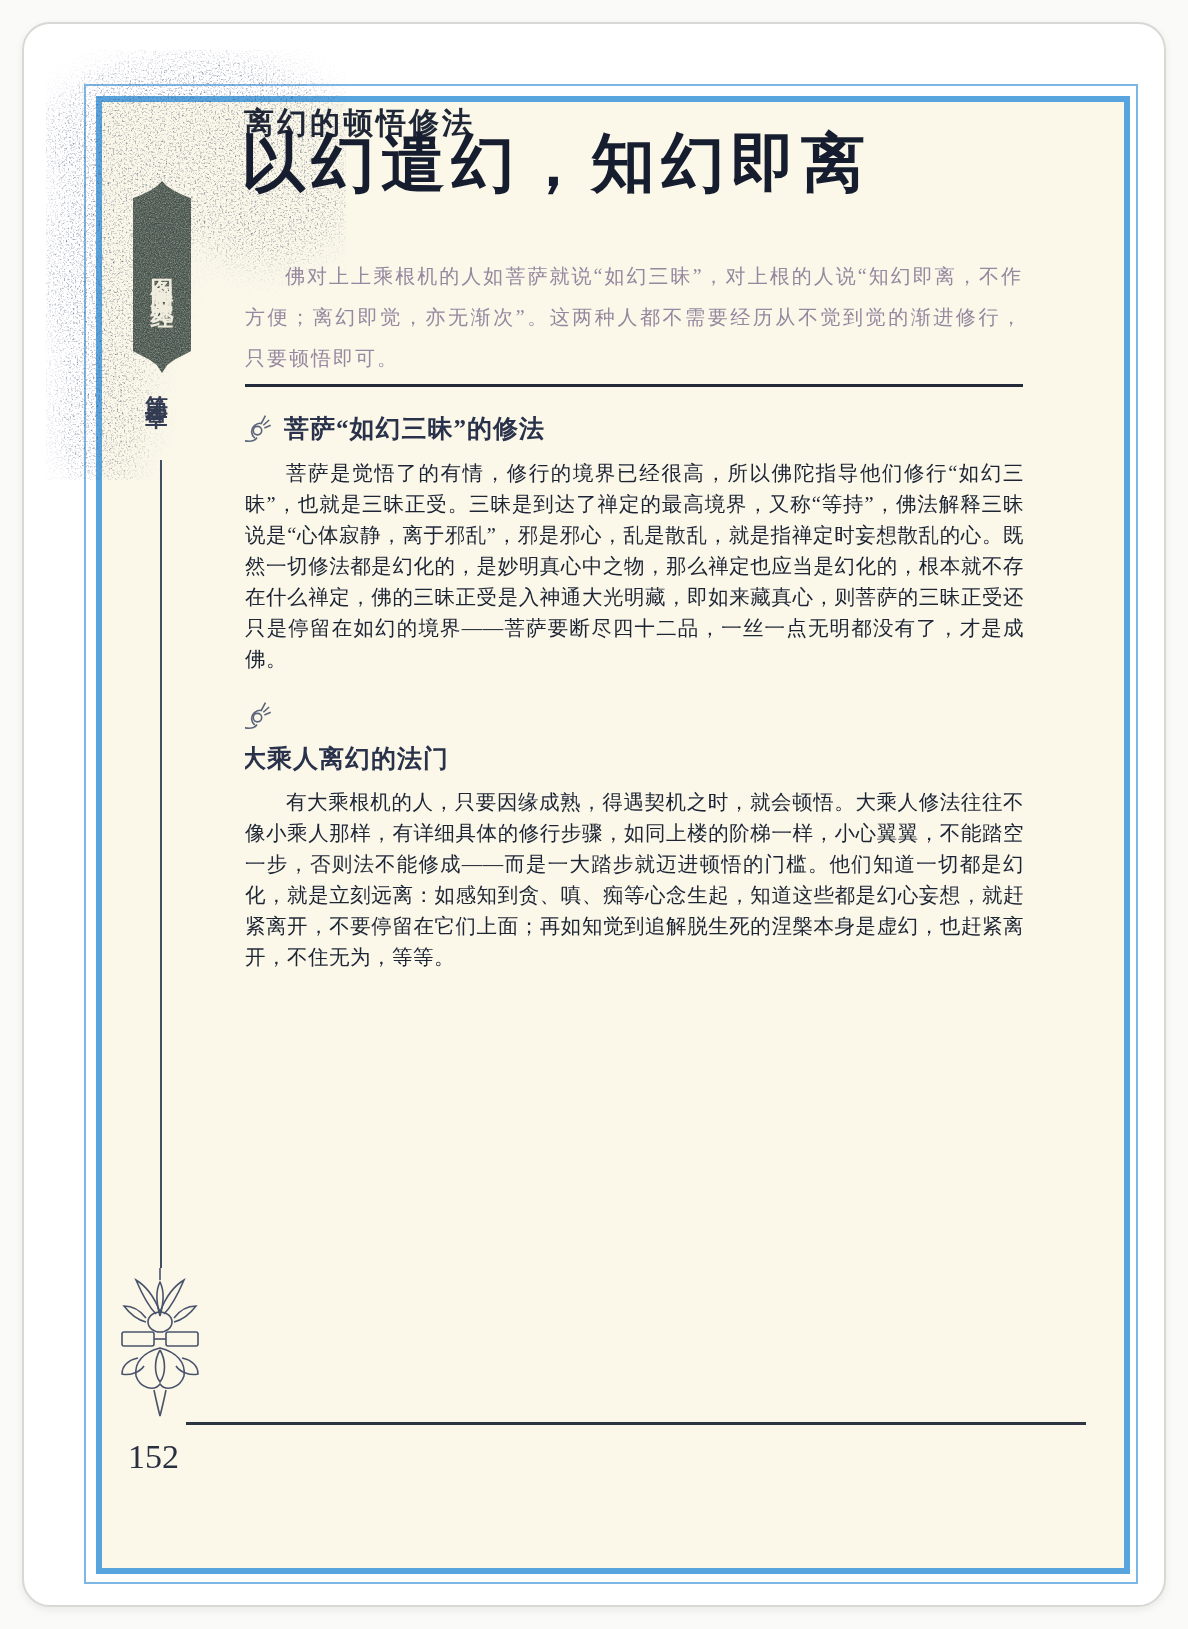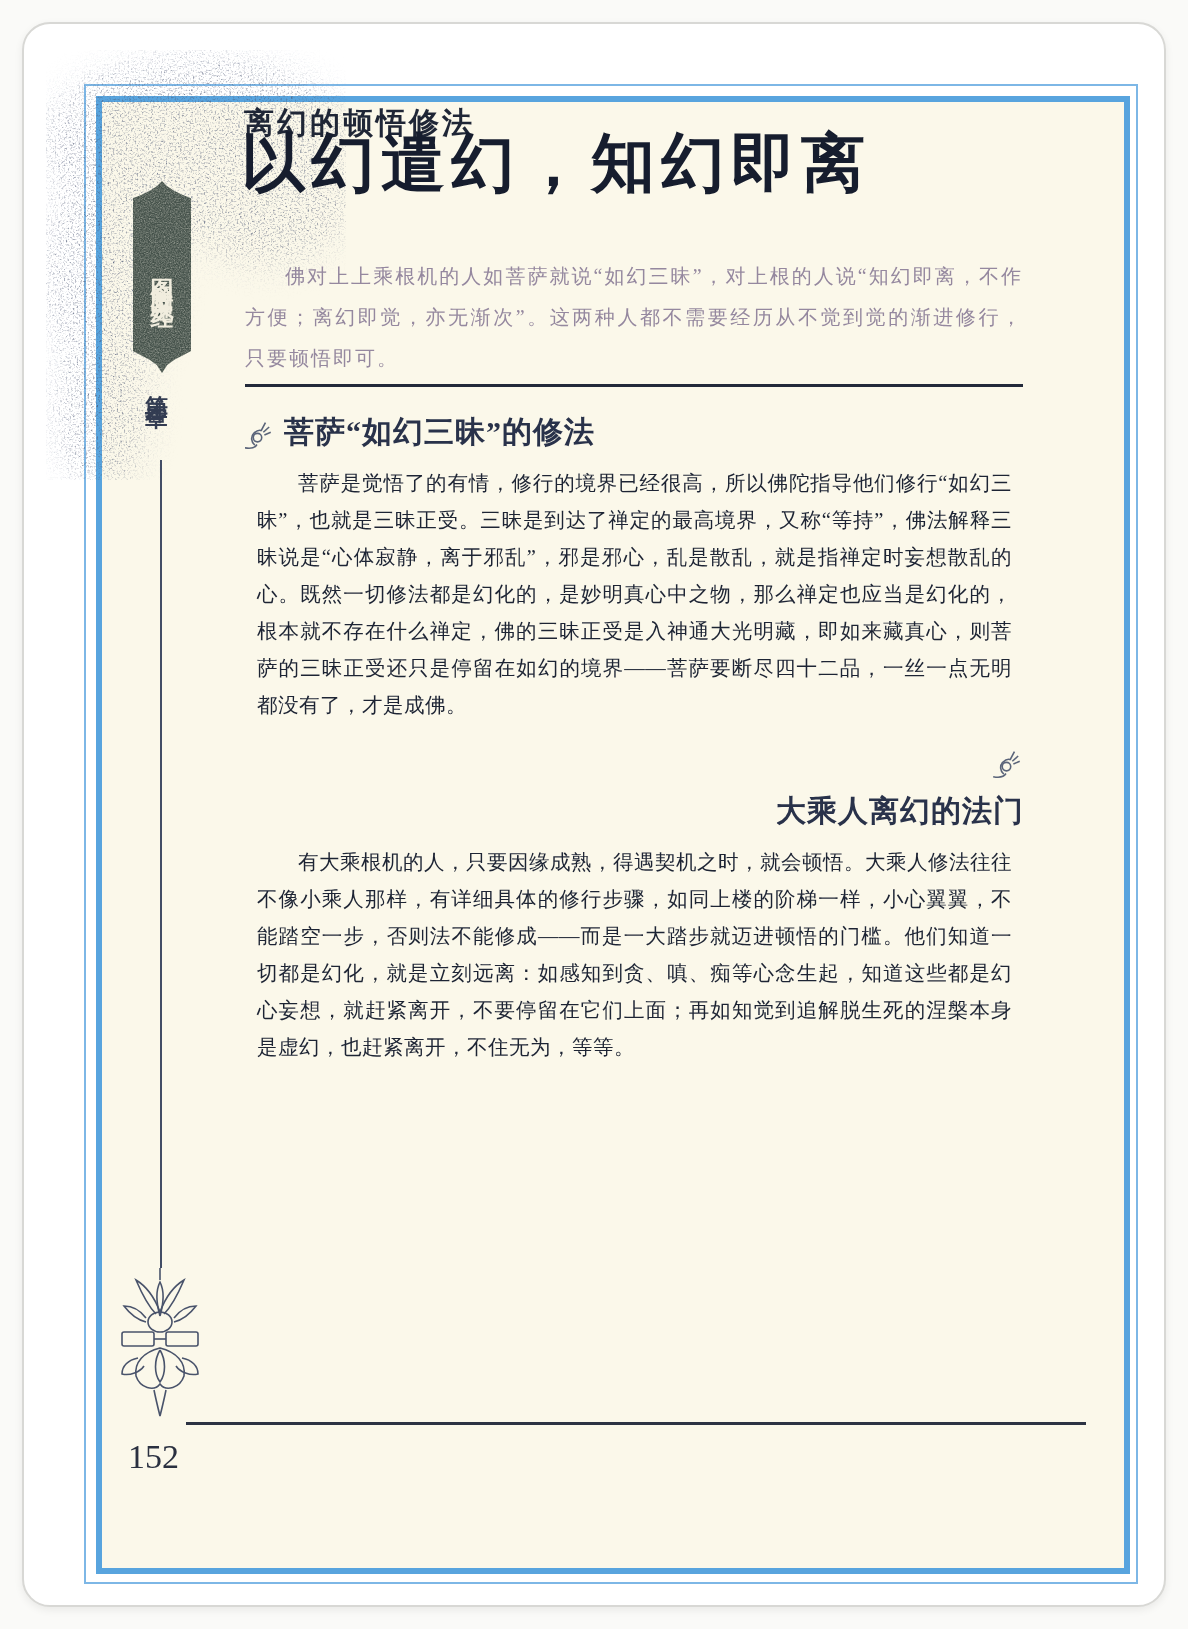--- a/index.html
+++ b/index.html
@@ -56,26 +56,26 @@
     font-size:20px;line-height:41px;color:#95889f;text-indent:2em;
     letter-spacing:2px;text-align:justify;
   }
   .divider{position:absolute;left:245px;top:384px;width:778px;height:3px;background:#232a3a;}
   
   .body-flow{
     position:absolute;left:245px;top:408px;width:779px;height:1008px;overflow:hidden;
     color:#1d2434;
   }
   .section-head{
-    display:flex;align-items:flex-end;gap:9px;margin:4px 0 12px -4px;
-    font-size:30px;font-weight:bold;color:#29324a;letter-spacing:1px;
+    display:flex;align-items:flex-start;gap:9px;margin:4px 0 12px -4px;
+    font-size:25px;font-weight:bold;color:#29324a;letter-spacing:1px;
   }
   .section-head.second{margin-top:24px;flex-direction:column;}
   .body-flow p{
-    margin:12px;font-size:20.5px;line-height:37px;text-indent:2em;
+    margin:0;font-size:20.5px;line-height:31px;text-indent:2em;
     text-align:justify;letter-spacing:.5px;
   }
   .footer-rule{position:absolute;left:186px;top:1422px;width:900px;height:3px;background:#2c3343;}
   .page-number{
     position:absolute;left:128px;top:1438px;font-size:34px;color:#2a3040;
     font-family:"Liberation Serif",serif;
   }
 </style>
 </head>
 <body>

